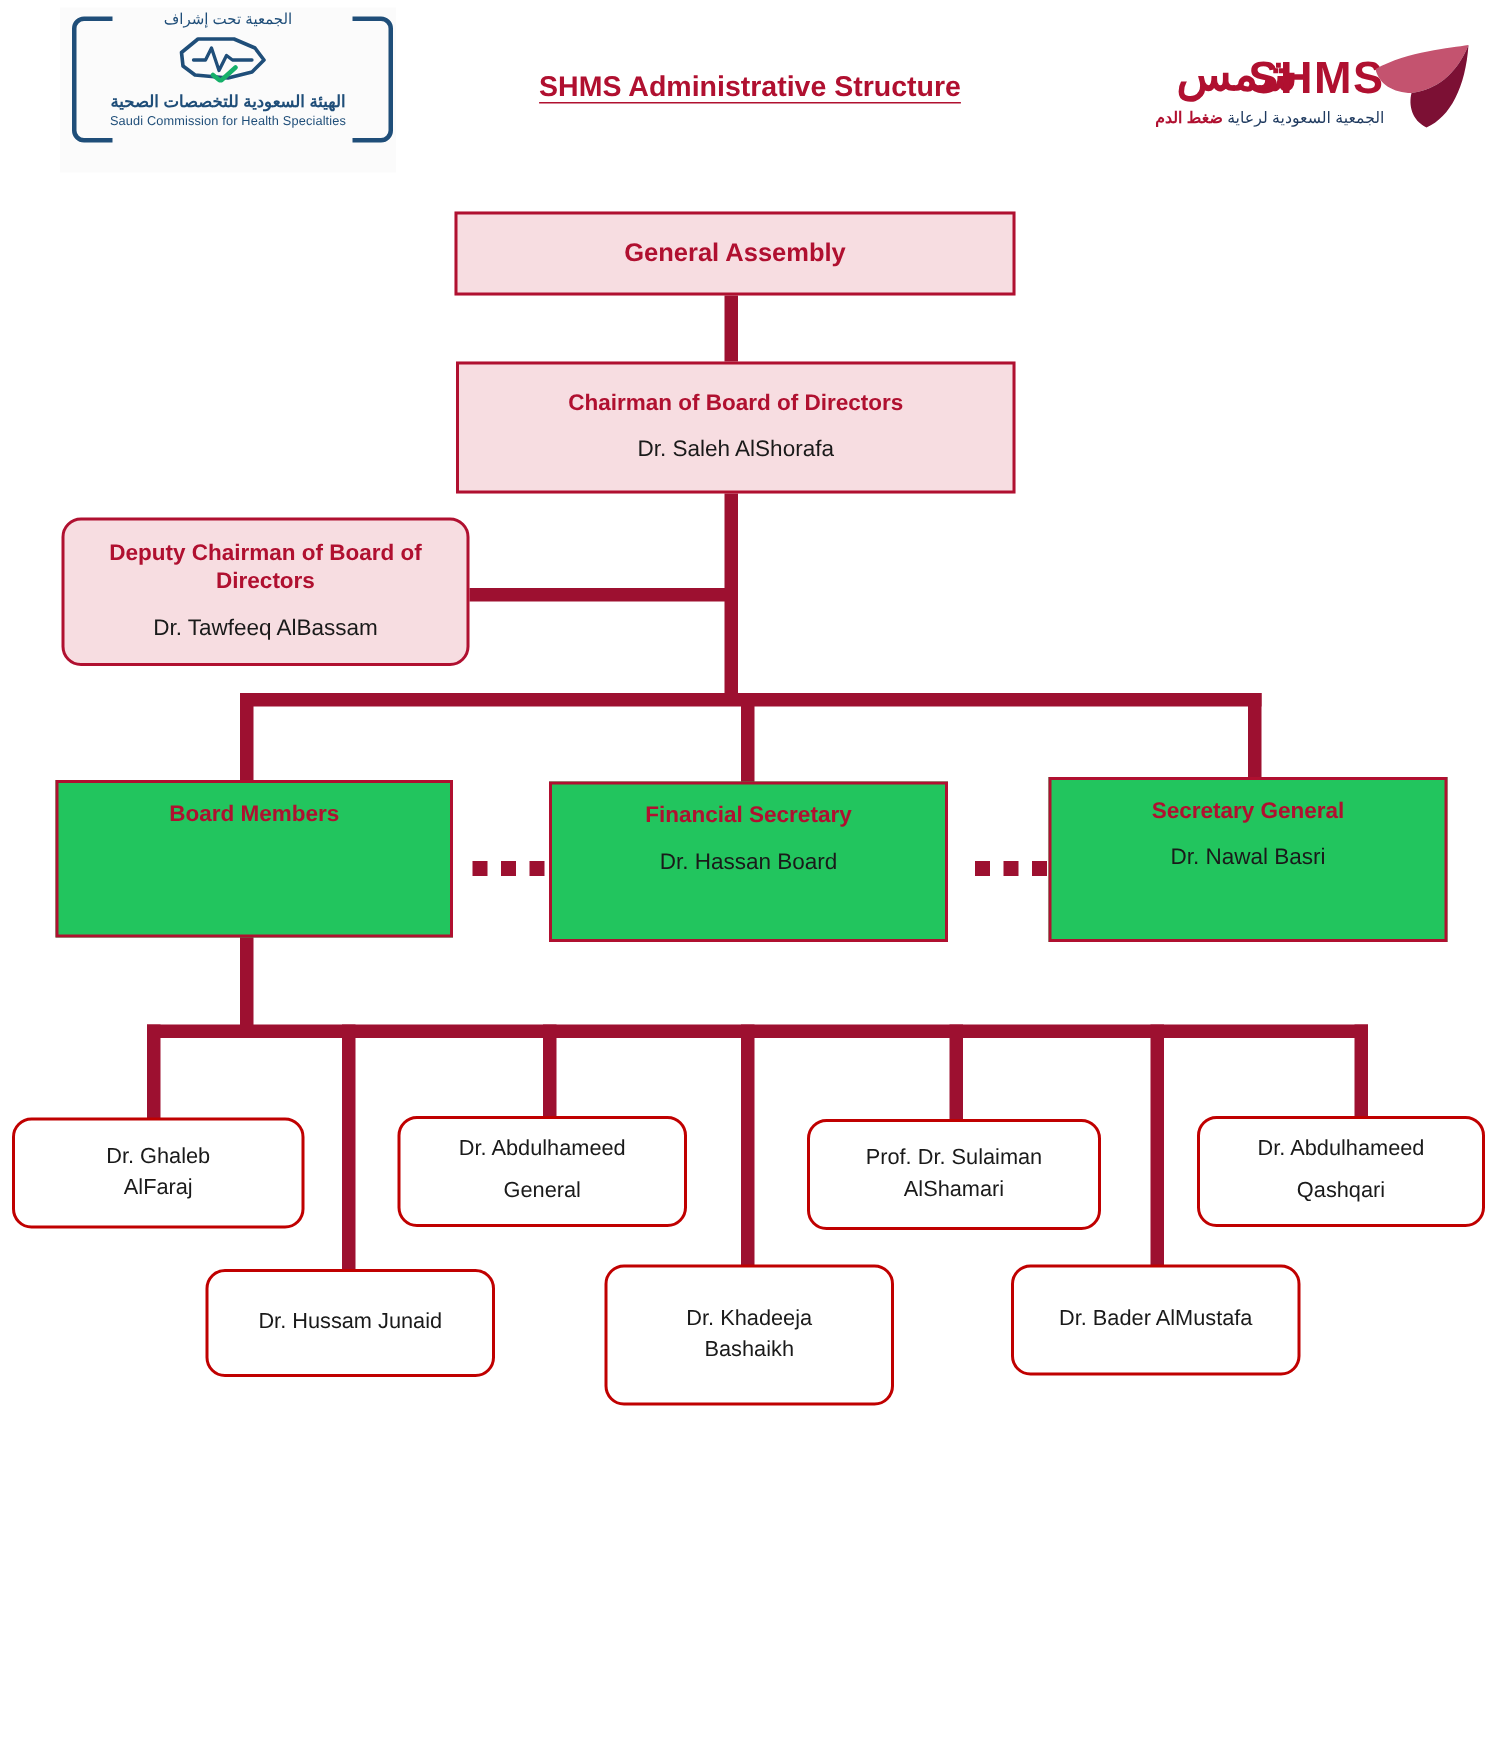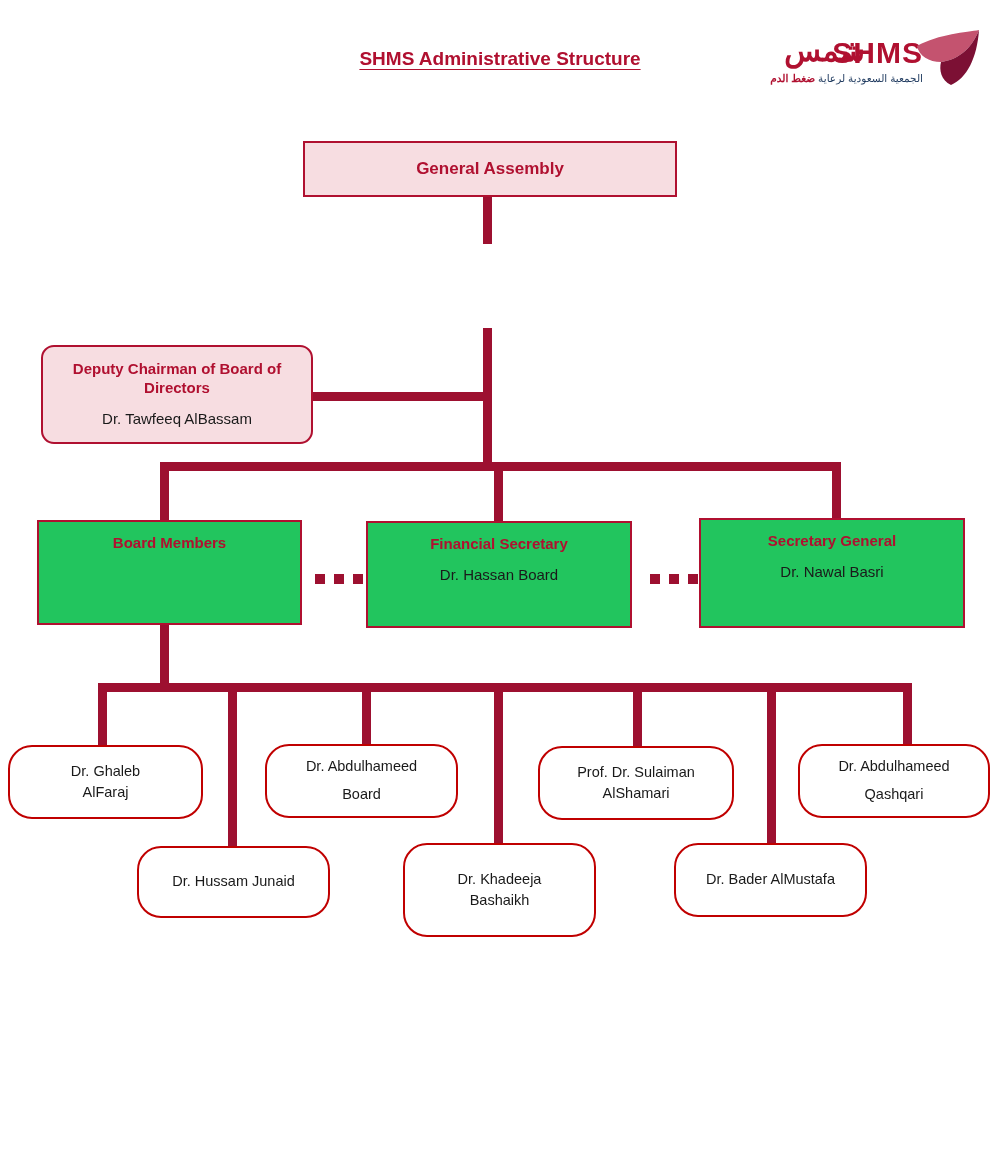--- a/index.html
+++ b/index.html
@@ -164,21 +164,21 @@
     line-height: 1.25;
     margin-top: 12px;
   }
   .node.single .role { font-size: 17px; }
 
   
   .leaf {
     position: absolute;
     box-sizing: border-box;
     border: 2px solid #c00000;
-    border-radius: 24px;
+    border-radius: 13px;
     background: #ffffff;
     display: flex;
     flex-direction: column;
     align-items: center;
     justify-content: center;
     text-align: center;
     font-size: 14.5px;
     color: #1a1a1a;
     line-height: 1.9;
     padding: 4px 6px;
@@ -190,20 +190,31 @@
     display: block;
     width: 10px; height: 10px;
     background: #9d1030;
   }
 </style>
 </head>
 <body>
 
 <div id="page">
 
+  <div class="scfhs-logo">
+    <div class="scfhs-bracket"></div>
+    <div class="scfhs-toptext">الجمعية تحت إشراف</div>
+    <svg class="scfhs-map" viewBox="0 0 62 32">
+      <path d="M3 12 L14 3 L38 3 L52 9 L58 17 L50 25 L34 29 L12 27 L4 21 Z" fill="none" stroke="#1f4e79" stroke-width="2.4" stroke-linejoin="round"></path>
+      <polyline points="11,17 19,17 23,9 28,24 33,14 37,17 50,17" fill="none" stroke="#1f4e79" stroke-width="2.2" stroke-linecap="round" stroke-linejoin="round"></polyline>
+      <polyline points="24,27 29,31 39,22" fill="none" stroke="#15b06a" stroke-width="3" stroke-linecap="round" stroke-linejoin="round"></polyline>
+    </svg>
+    <div class="scfhs-ar">الهيئة السعودية للتخصصات الصحية</div>
+    <div class="scfhs-en">Saudi Commission for Health Specialties</div>
+  </div>
 
   <div class="page-title">SHMS Administrative Structure</div>
 
   <div class="shms-logo">
     <div class="shms-ar-big">شمس</div>
     <div class="shms-en-big">SHMS</div>
     <div class="shms-sub"><span>الجمعية السعودية لرعاية </span><span class="hl">ضغط الدم</span></div>
     <svg class="shms-mark" viewBox="0 0 66 60">
       <path d="M2 18 C24 6, 52 4, 64 2 C56 22, 42 32, 26 34 C14 34, 4 28, 2 18 Z" fill="#c4536f"></path>
       <path d="M26 34 C42 32, 56 22, 64 2 C62 30, 52 50, 36 57 C26 52, 24 42, 26 34 Z" fill="#7c1034"></path>
@@ -229,20 +240,24 @@
   <div class="conn" style="left:362px; top:683px; width:9px; height:68px;"></div>
   <div class="conn" style="left:494px; top:683px; width:9px; height:168px;"></div>
   <div class="conn" style="left:633px; top:683px; width:9px; height:68px;"></div>
   <div class="conn" style="left:767px; top:683px; width:9px; height:168px;"></div>
   <div class="conn" style="left:903px; top:683px; width:9px; height:68px;"></div>
 
   <div class="node single" style="left:303px; top:141px; width:374px; height:56px;">
     <div class="role">General Assembly</div>
   </div>
 
+  <div class="node" style="left:304px; top:241px; width:373px; height:88px;">
+    <div class="role">Chairman of Board of Directors</div>
+    <div class="person">Dr. Saleh AlShorafa</div>
+  </div>
 
   <div class="node" style="left:41px; top:345px; width:272px; height:99px;border-radius:13px;">
     <div class="role">Deputy Chairman of Board of Directors</div>
     <div class="person">Dr. Tawfeeq AlBassam</div>
   </div>
 
   <div class="node light" style="left:37px; top:520px; width:265px; height:105px; justify-content:flex-start; padding-top:12px;">
     <div class="role">Board Members</div>
   </div>
 
@@ -271,21 +286,21 @@
     <div>Dr. Ghaleb</div>
     <div>AlFaraj</div>
   </div>
 
   <div class="leaf" style="left:137px; top:846px; width:193px; height:72px;">
     <div>Dr. Hussam Junaid</div>
   </div>
 
   <div class="leaf" style="left:265px; top:744px; width:193px; height:74px;">
     <div>Dr. Abdulhameed</div>
-    <div>Board</div>
+    <div>General</div>
   </div>
 
   <div class="leaf" style="left:403px; top:843px; width:193px; height:94px; line-height:1.45;">
     <div>Dr. Khadeeja</div>
     <div>Bashaikh</div>
   </div>
 
   <div class="leaf" style="left:538px; top:746px; width:196px; height:74px; line-height:1.45;">
     <div>Prof. Dr. Sulaiman</div>
     <div>AlShamari</div>

